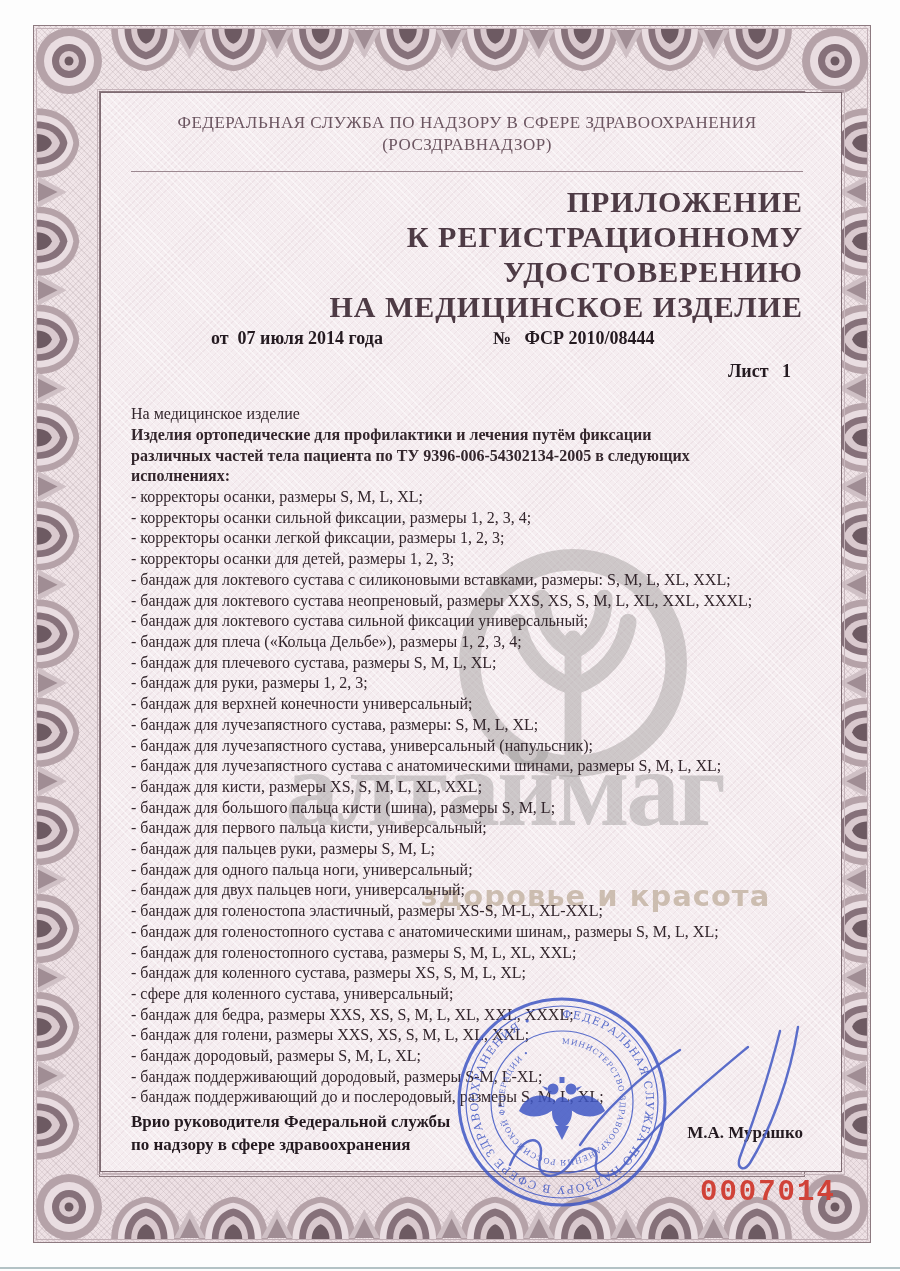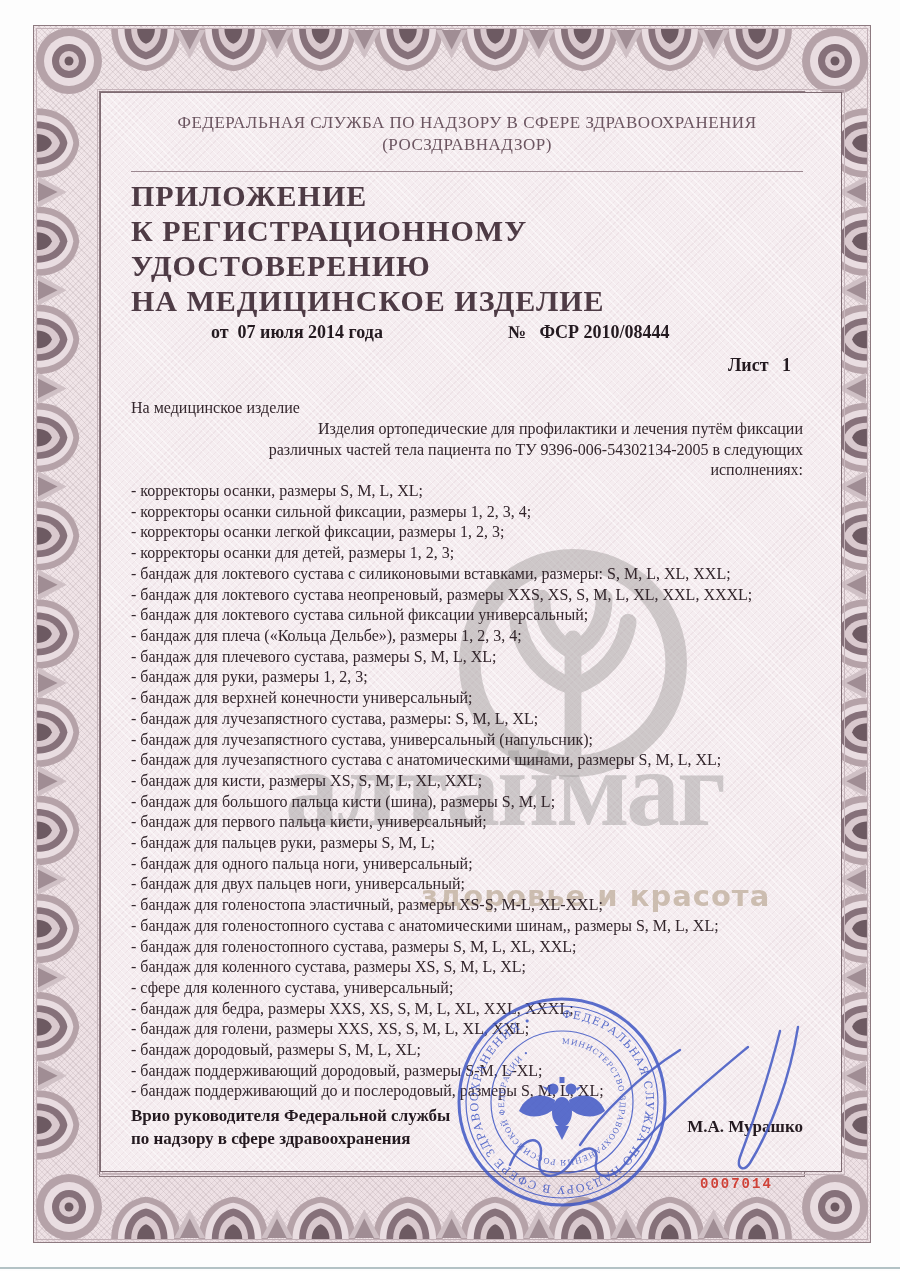--- a/index.html
+++ b/index.html
@@ -15,42 +15,42 @@
   
   .doc{position:absolute;left:100px;top:92px;width:740px;height:1078px;
        border:1px solid #7e6b72;outline:1px solid #c7b6bc;outline-offset:2px;
        background:
          repeating-linear-gradient(45deg, rgba(255,255,255,.5) 0 1px, transparent 1px 5px),
          repeating-linear-gradient(-45deg, rgba(213,190,199,.22) 0 1px, transparent 1px 5px),
          #f5edf0;}
   .content{position:absolute;left:30px;top:14px;width:672px;z-index:2;}
   .hdr{margin-top:5px;text-align:center;font-size:17px;line-height:1.32;color:#6b5560;letter-spacing:.5px;}
   .divider{border:none;border-top:1px solid #9b8890;margin:14px 0 0 0;}
-  .title{margin-top:6px;text-align:left;font-weight:bold;font-size:30px;line-height:1.17;
+  .title{margin-top:12px;text-align:right;font-weight:bold;font-size:30px;line-height:1.17;
          color:#4e3b45;letter-spacing:1px;}
-  .meta{margin-top:4px;display:flex;font-weight:bold;font-size:18px;color:#241a20;white-space:pre;gap:15px;}
+  .meta{margin-top:4px;display:flex;font-weight:bold;font-size:18px;color:#241a20;white-space:pre;}
   .meta .d{margin-left:80px;}
   .meta .n{margin-left:110px;}
   .sheet{margin-top:12px;text-align:right;padding-right:12px;font-weight:bold;font-size:18px;color:#241a20;white-space:pre;}
   .body{margin-top:22px;font-size:16px;line-height:20.7px;color:#33262c;}
-  .body .bold{font-weight:normal;text-align:right;}
+  .body .bold{font-weight:bold;}
   .sign{margin-top:3px;display:flex;justify-content:space-between;align-items:center;
         font-weight:bold;font-size:17px;line-height:1.32;color:#241a20;}
   
   .wm{position:absolute;pointer-events:none;z-index:1;}
   .wm-logo{left:352px;top:450px;width:240px;height:240px;opacity:.5;}
   .wm-brand{left:184px;top:642px;font-family:Liberation Serif, serif;font-weight:bold;
             font-size:108px;letter-spacing:-3px;color:#9d9a9a;opacity:.46;line-height:1;}
   .wm-tag{left:320px;top:789px;font-family:"DejaVu Sans",sans-serif;font-weight:bold;
           font-size:29px;letter-spacing:1px;color:#c3b2a1;opacity:.8;line-height:1;}
   
   .stamp{position:absolute;left:448px;top:992px;width:228px;height:220px;opacity:.84;z-index:3;pointer-events:none;}
   .autograph{position:absolute;left:430px;top:1005px;width:390px;height:185px;z-index:4;pointer-events:none;}
   .serial{position:absolute;left:700px;top:1176px;z-index:3;font-family:"Liberation Mono",monospace;
-          font-weight:bold;font-size:14px;letter-spacing:2px;color:#d04238;}
+          font-weight:bold;font-size:29px;letter-spacing:2px;color:#d04238;}
   .scan-edge{position:absolute;left:0;top:1267px;width:900px;height:2px;background:#93a8ad;opacity:.7;}
 </style>
 </head>
 <body>
 
 <div class="page">
 
   <div class="band">
     <svg id="border-svg" width="838" height="1218" viewBox="0 0 838 1218">
       <defs>

